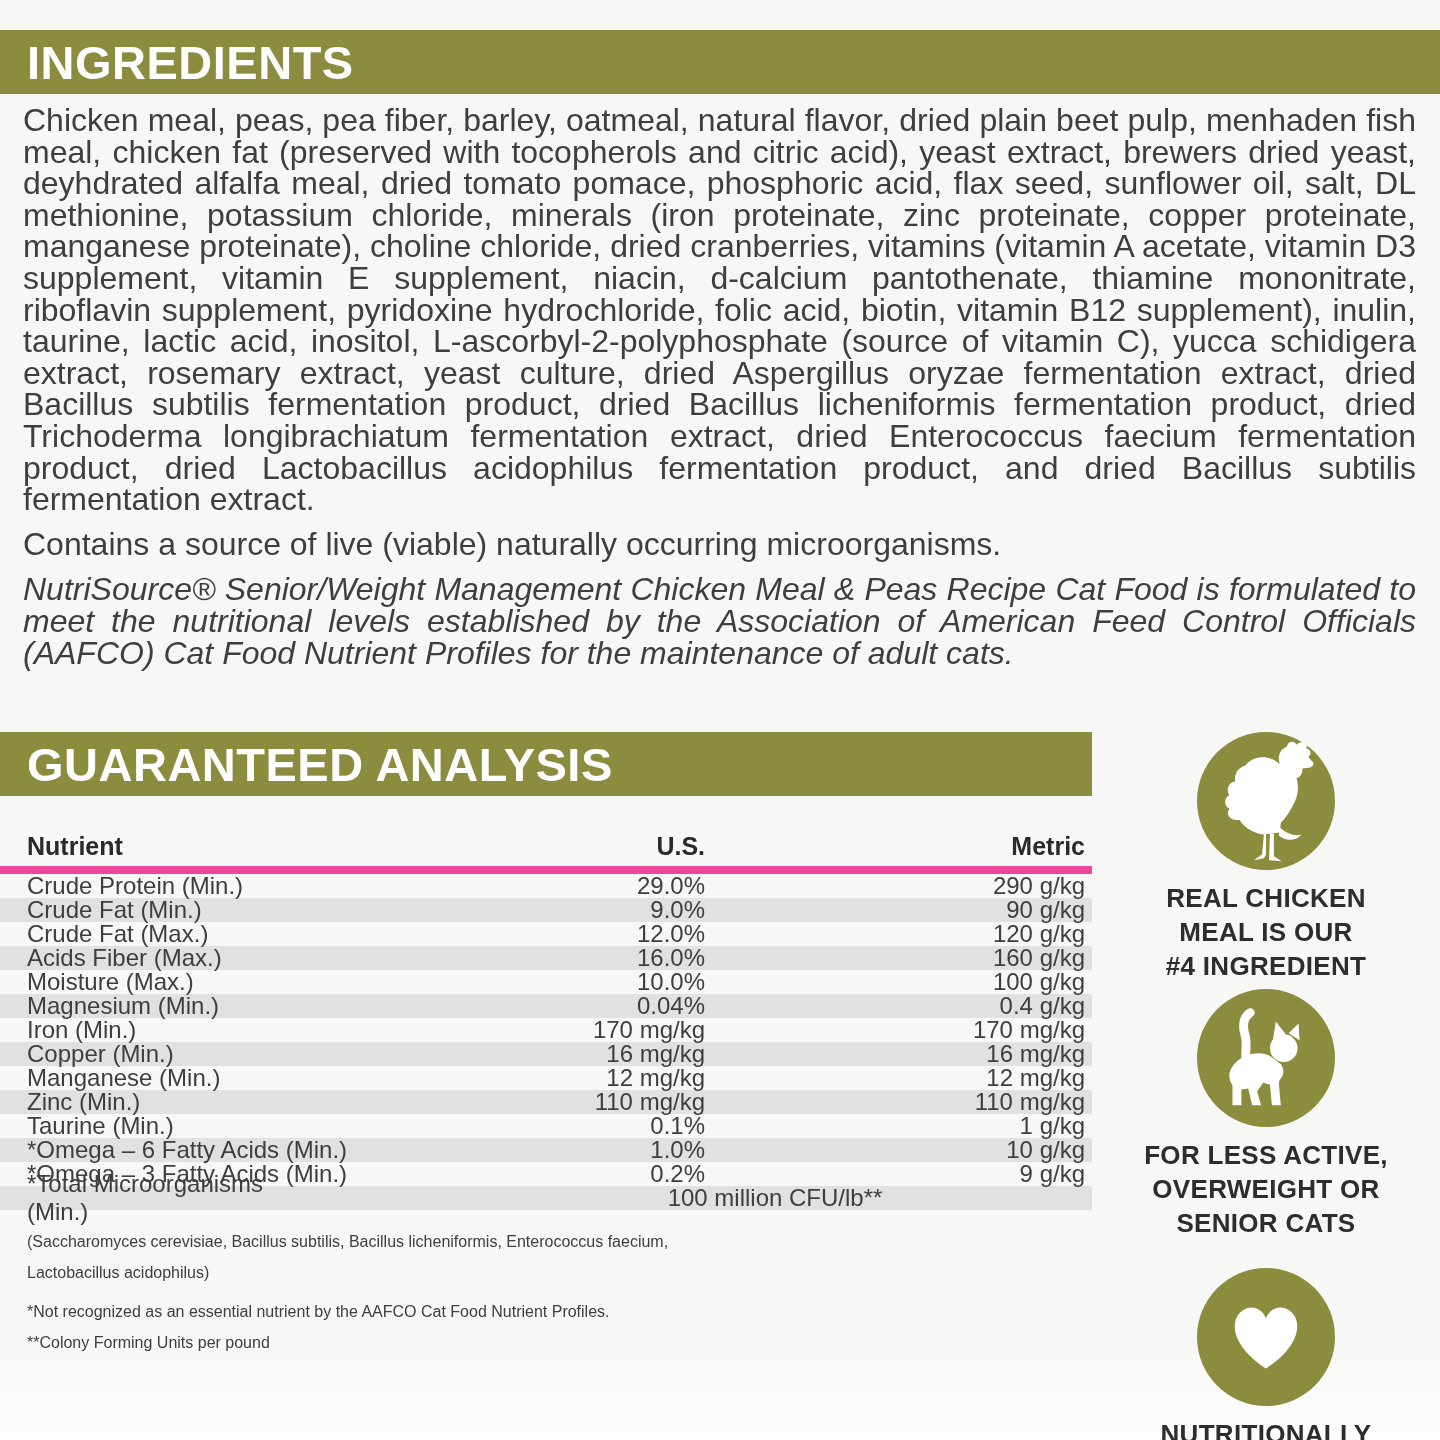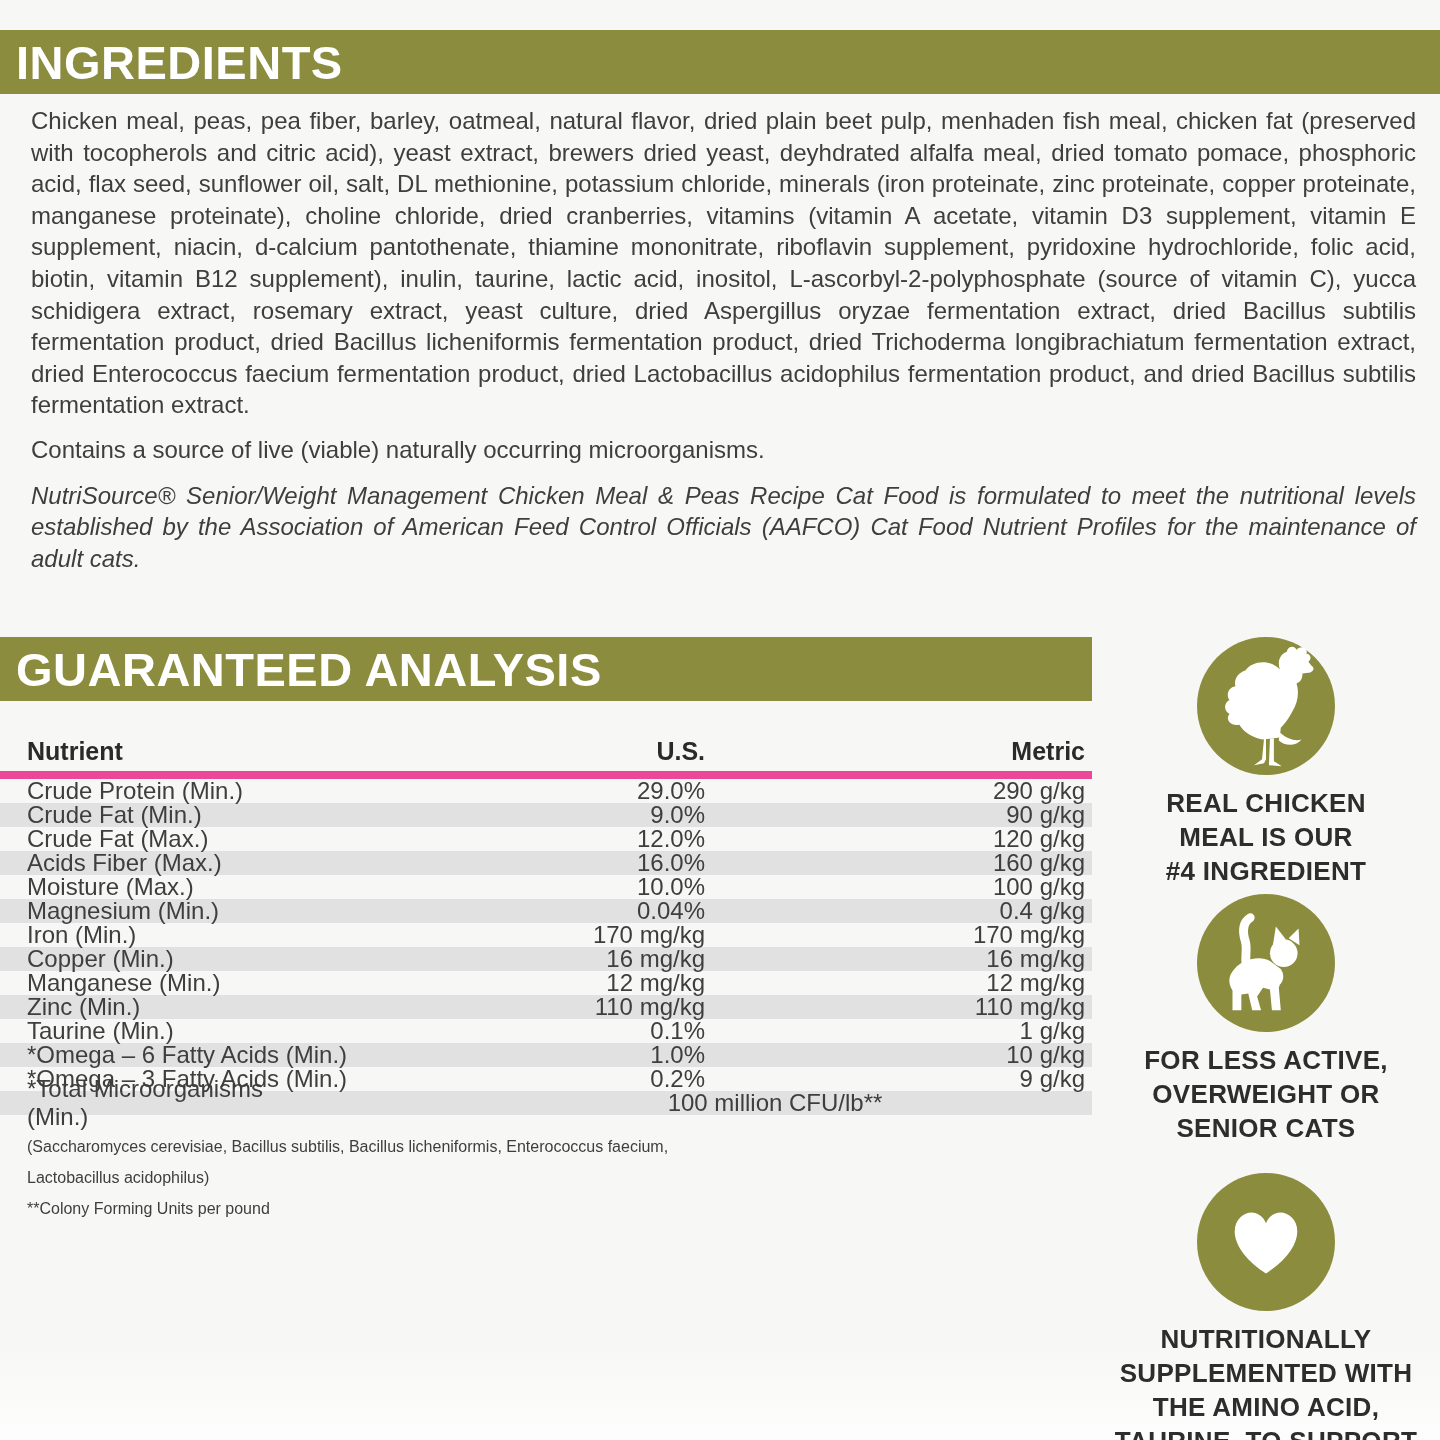--- a/index.html
+++ b/index.html
@@ -15,30 +15,30 @@
   
   .bar {
     background: var(--olive, #8b8c3e);
     height: 64px;
     display: flex; align-items: center;
   }
   .bar-title {
     color: #fff;
     font-size: 47px;
     font-weight: bold;
-    padding-left: 16px;
+    padding-left: 27px;
     letter-spacing: 0.5px;
     white-space: nowrap;
   }
   #ingredients-bar { margin-top: 30px; }
 
   
   .text-block {
-    padding-left: 31px; padding-right: 24px;
-    font-size: 24px;
+    padding-left: 23px; padding-right: 24px;
+    font-size: 32px;
     line-height: 31.6px;
   }
   .justified { text-align: justify; }
   #ingredients-body { margin-top: 11px; }
   #micro-note { margin-top: 13px; }
   #aafco-statement { margin-top: 14px; font-style: italic; }
 
   
   .columns { display: flex; margin-top: 63px; }
   .col-left { width: 1092px; flex: 0 0 1092px; }
@@ -179,20 +179,21 @@
             <div class="ga-row alt">
               <div class="cell-nutrient">*Total Microorganisms (Min.)</div>
               <div class="cell-span">100 million CFU/lb**</div>
             </div>
           </div>
       </div>
 
       <div class="footnotes">
         <div class="footnote" id="footnote-species">(Saccharomyces cerevisiae, Bacillus subtilis, Bacillus licheniformis, Enterococcus faecium,
 Lactobacillus acidophilus)</div>
+        <div class="footnote" id="footnote-aafco">*Not recognized as an essential nutrient by the AAFCO Cat Food Nutrient Profiles.</div>
         <div class="footnote" id="footnote-cfu">**Colony Forming Units per pound</div>
       </div>
     </div>
 
     <div class="col-right">
 
       <div class="badge" id="badge-chicken">
         <svg class="badge-icon" viewBox="0 0 140 140">
           <circle cx="70" cy="70" r="70" fill="#8b8c3e"></circle>
           <path fill="#ffffff" d="M84 33 C81 24 85 17 91 15 C92 9 99 8 101 13 C106 8 113 11 111 17 C115 17 117 22 113 25 L116 29 C119 31 119 34 115 36 L107 37 C107 42 105 46 101 47 C104 57 102 67 97 75 C93 83 88 89 85 92 L84 102 L66 104 C56 102 47 96 43 89 C35 91 28 84 33 78 C27 75 27 67 33 64 C29 59 32 51 39 50 C37 43 42 36 49 34 C56 24 74 22 84 33 Z"></path>

